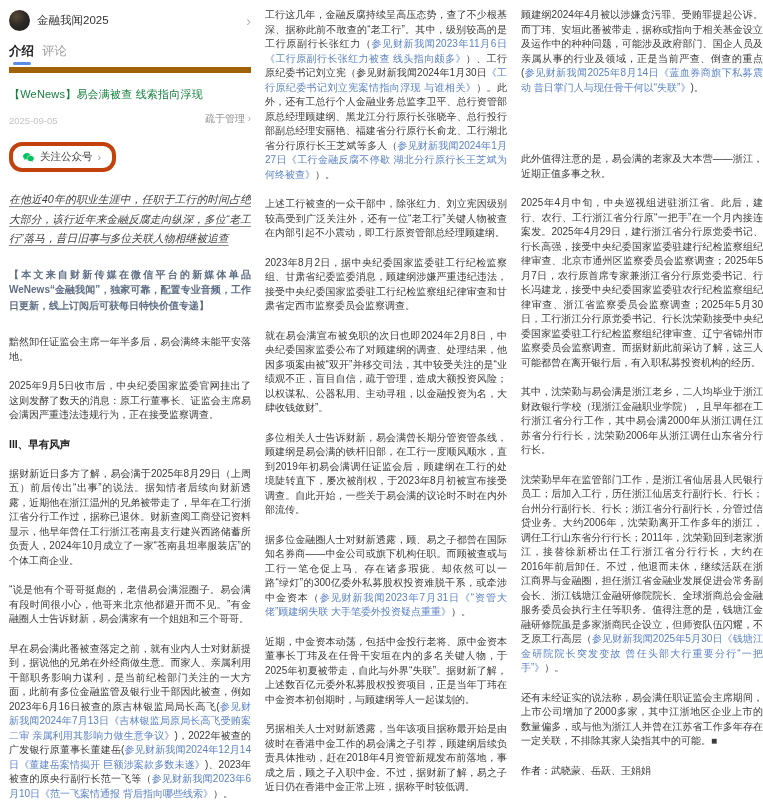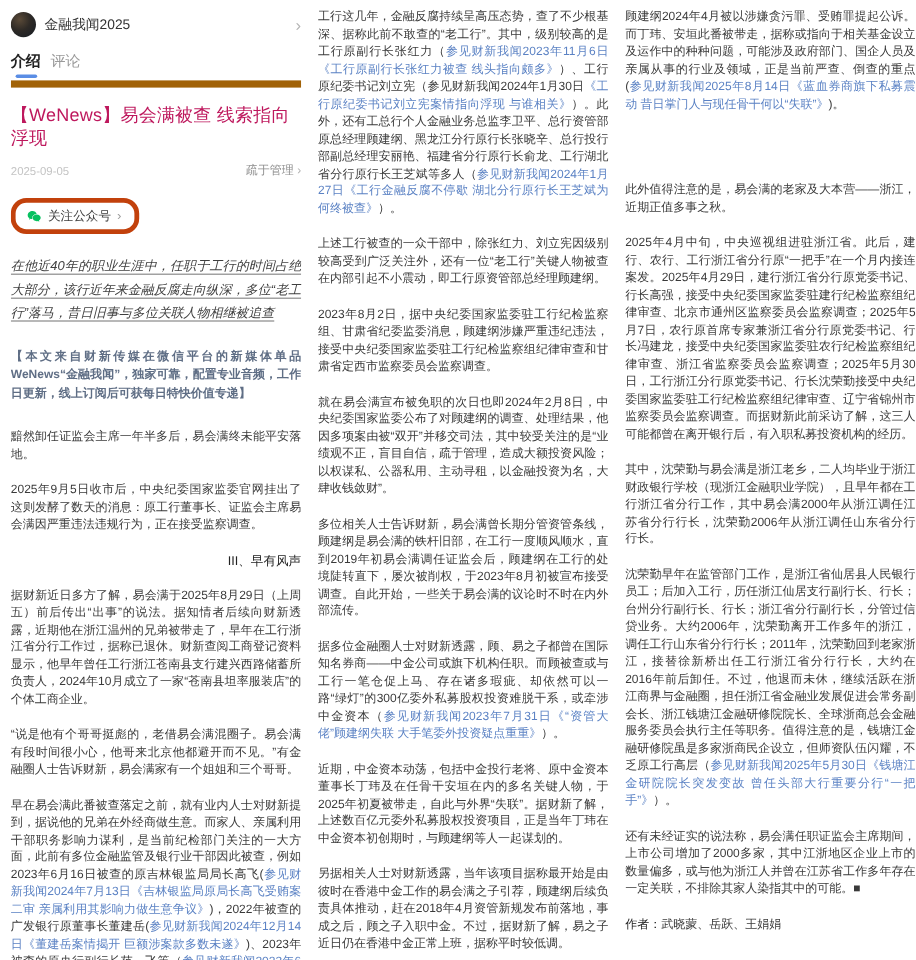--- a/index.html
+++ b/index.html
@@ -20,36 +20,36 @@
   .acct-name{font-size:11.5px;color:#333}
   .acct-chevron{margin-left:auto;color:#b5b5b5;font-size:14px;line-height:1;cursor:pointer}
 
   
   .tabs{display:flex;gap:8px;border-bottom:6px solid #a16207;padding:2px 0 0 0;margin-bottom:14px}
   .tab{font-size:12.5px;color:#9a9a9a;padding-bottom:7px;position:relative;cursor:pointer}
   .tab.active{color:#222;font-weight:bold}
   .tab.active .tab-underline{position:absolute;left:50%;transform:translateX(-50%);bottom:2px;width:18px;height:3px;border-radius:2px;background:var(--tab-underline)}
 
   
-  .article-title{font-size:15px;color:#be185d;font-weight:normal;margin:2px 0 10px 0;letter-spacing:.2px}
+  .article-title{font-size:11px;color:#15803d;font-weight:normal;margin:2px 0 10px 0;letter-spacing:.2px}
   .meta-row{display:flex;justify-content:space-between;align-items:flex-end;margin-bottom:16px}
   .pub-date{font-size:9.5px;color:#c4c4c4}
   .product-link{font-size:10px;color:#8f8f8f;cursor:pointer}
   .product-link .chev{color:#b0b0b0}
 
   .follow-btn{display:inline-flex;align-items:center;gap:5px;border:4px solid #c2410c;border-radius:13px;
               padding:4px 11px 4px 9px;font-size:10.5px;color:#3d3d3d;background:#fff;cursor:pointer;margin-bottom:16px}
   .follow-btn .chev{color:#9a9a9a;font-size:11px}
 
   
   .summary{font-style:italic;font-size:10.8px;line-height:19.5px;color:#3f3f3f;margin:2px 0 18px 0;
            text-decoration:underline;text-underline-offset:3px;text-decoration-color:#8a8a8a;text-align:justify}
   .source-note{font-weight:bold;font-size:10px;line-height:15.5px;color:#5f6e85;margin:0 0 22px 0;text-align:justify}
   p.body{font-size:10px;line-height:14.5px;margin:0 0 15px 0;text-align:justify}
-  .section-heading{font-size:10.5px;font-weight:normal;color:#222;text-align:right;margin:2px 0 15px 0}
+  .section-heading{font-size:10.5px;font-weight:bold;color:#222;text-align:left;margin:2px 0 15px 0}
   a.inline-link{color:var(--link);text-decoration:none;cursor:pointer}
   .spacer{height:42px}
   .author-line{font-size:10px;line-height:14.5px;margin:6px 0 0 0}
   .author-label{font-weight:normal;color:#222}
 </style>
 </head>
 <body>
 
 <div class="page">
 

